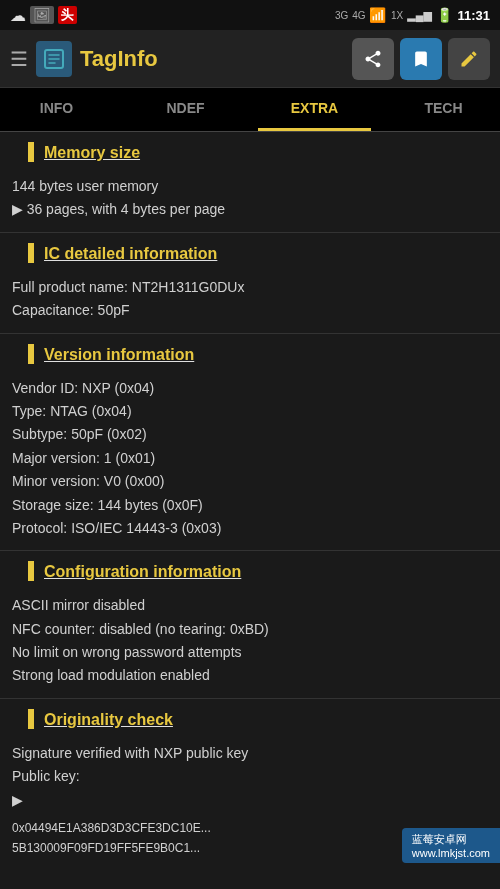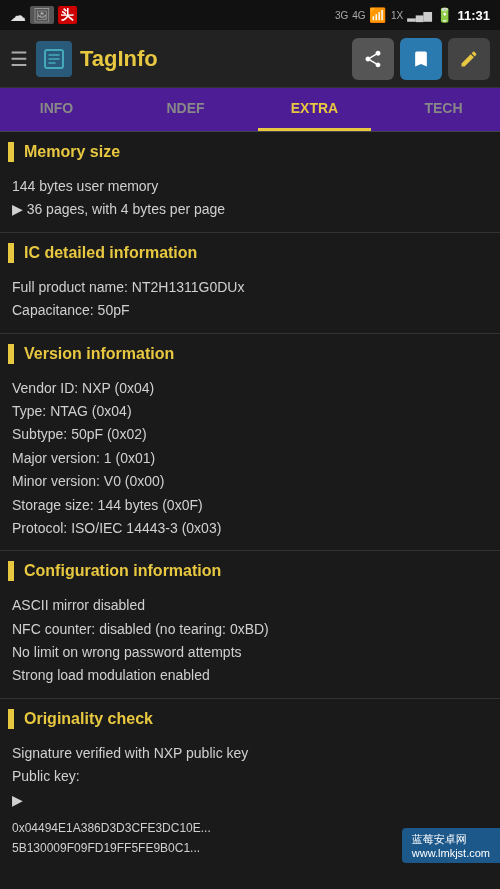--- a/index.html
+++ b/index.html
@@ -81,21 +81,21 @@
       justify-content: center;
       cursor: pointer;
       font-size: 18px;
     }
     .header-btn.share { background: #555; color: #fff; }
     .header-btn.bookmark { background: #2a7ab0; color: #fff; }
     .header-btn.write { background: #444; color: #e8c840; }
 
     
     .tabs {
-      background: #4c1d95;
+      background: #000000;
       display: flex;
       border-bottom: 1px solid #444;
       gap: 16px;
     }
     .tab {
       flex: 1;
       text-align: center;
       padding: 12px 0;
       font-size: 14px;
       font-weight: bold;
@@ -115,23 +115,24 @@
       overflow-y: auto;
       padding-bottom: 10px;
     }
 
     
     .section {
       padding: 0;
     }
     .section-header {
       display: flex;
-      align-items: center;
-      padding: 10px 12px 8px 8px;
+      align-items: flex-end;
+      padding: 10px 12px 8px 28px;
       background: #1a1a1a;
+      text-decoration: underline;
     }
     .section-marker {
       width: 6px;
       height: 20px;
       background: #e8c840;
       margin-right: 10px;
       flex-shrink: 0;
     }
     .section-title {
       font-size: 16px;

